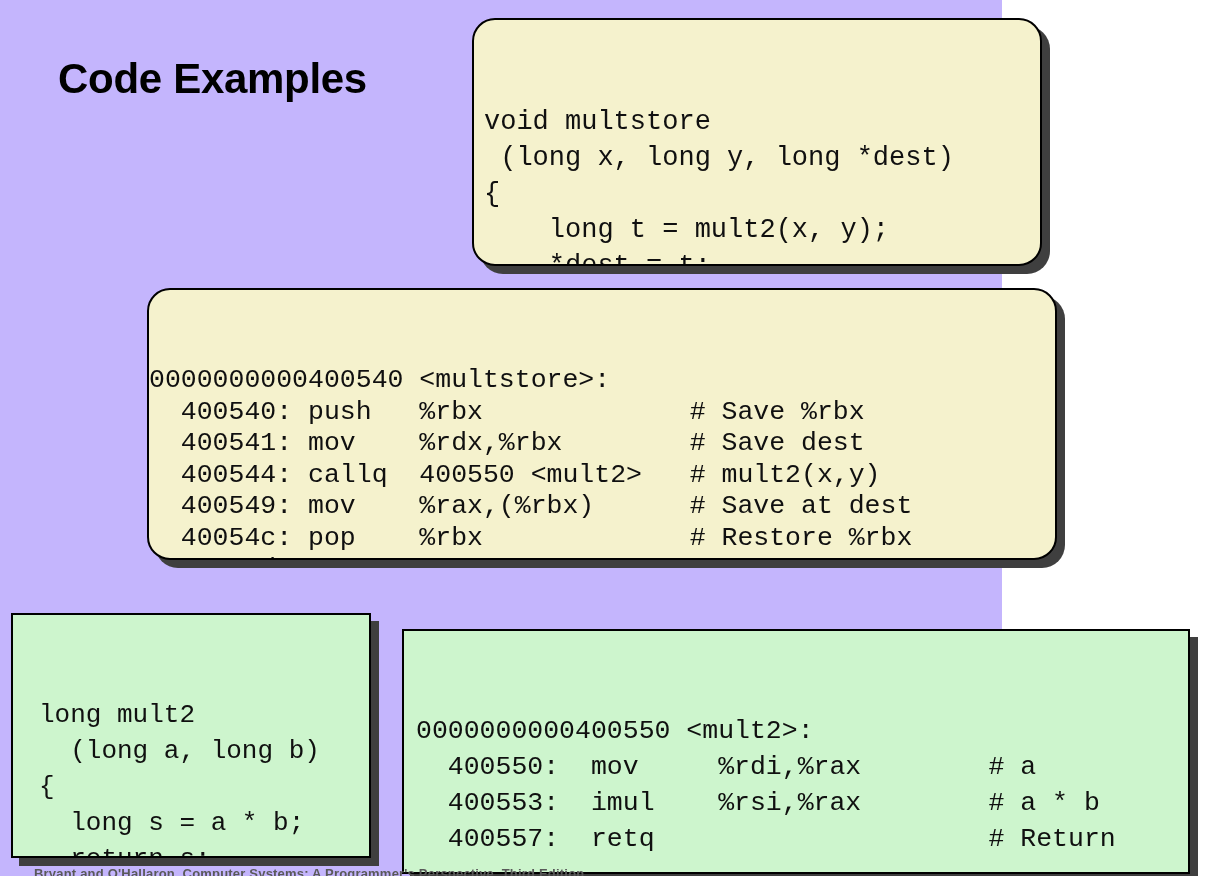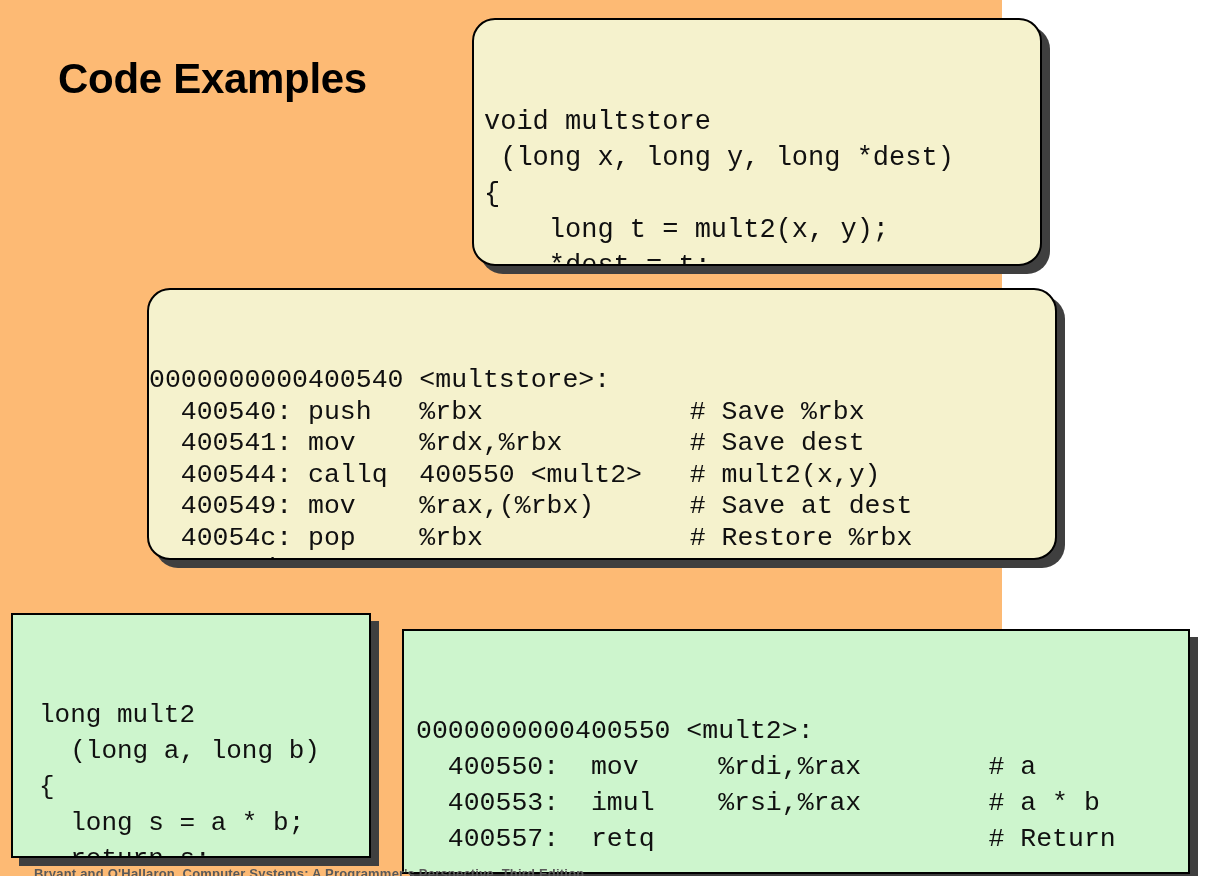--- a/index.html
+++ b/index.html
@@ -13,21 +13,21 @@
     position: relative;
     overflow: hidden;
     font-family: "Liberation Sans", sans-serif;
   }
 
   #slide {
     position: absolute;
     left: 0; top: 0;
     width: 1002px;
     height: 876px;
-    background: #fdba74;
+    background: #c4b5fd;
   }
 
   .slide-title {
     position: absolute;
     left: 58px;
     top: 55px;
     font-family: "Liberation Sans", sans-serif;
     font-size: 42px;
     font-weight: bold;
     color: #000000;

